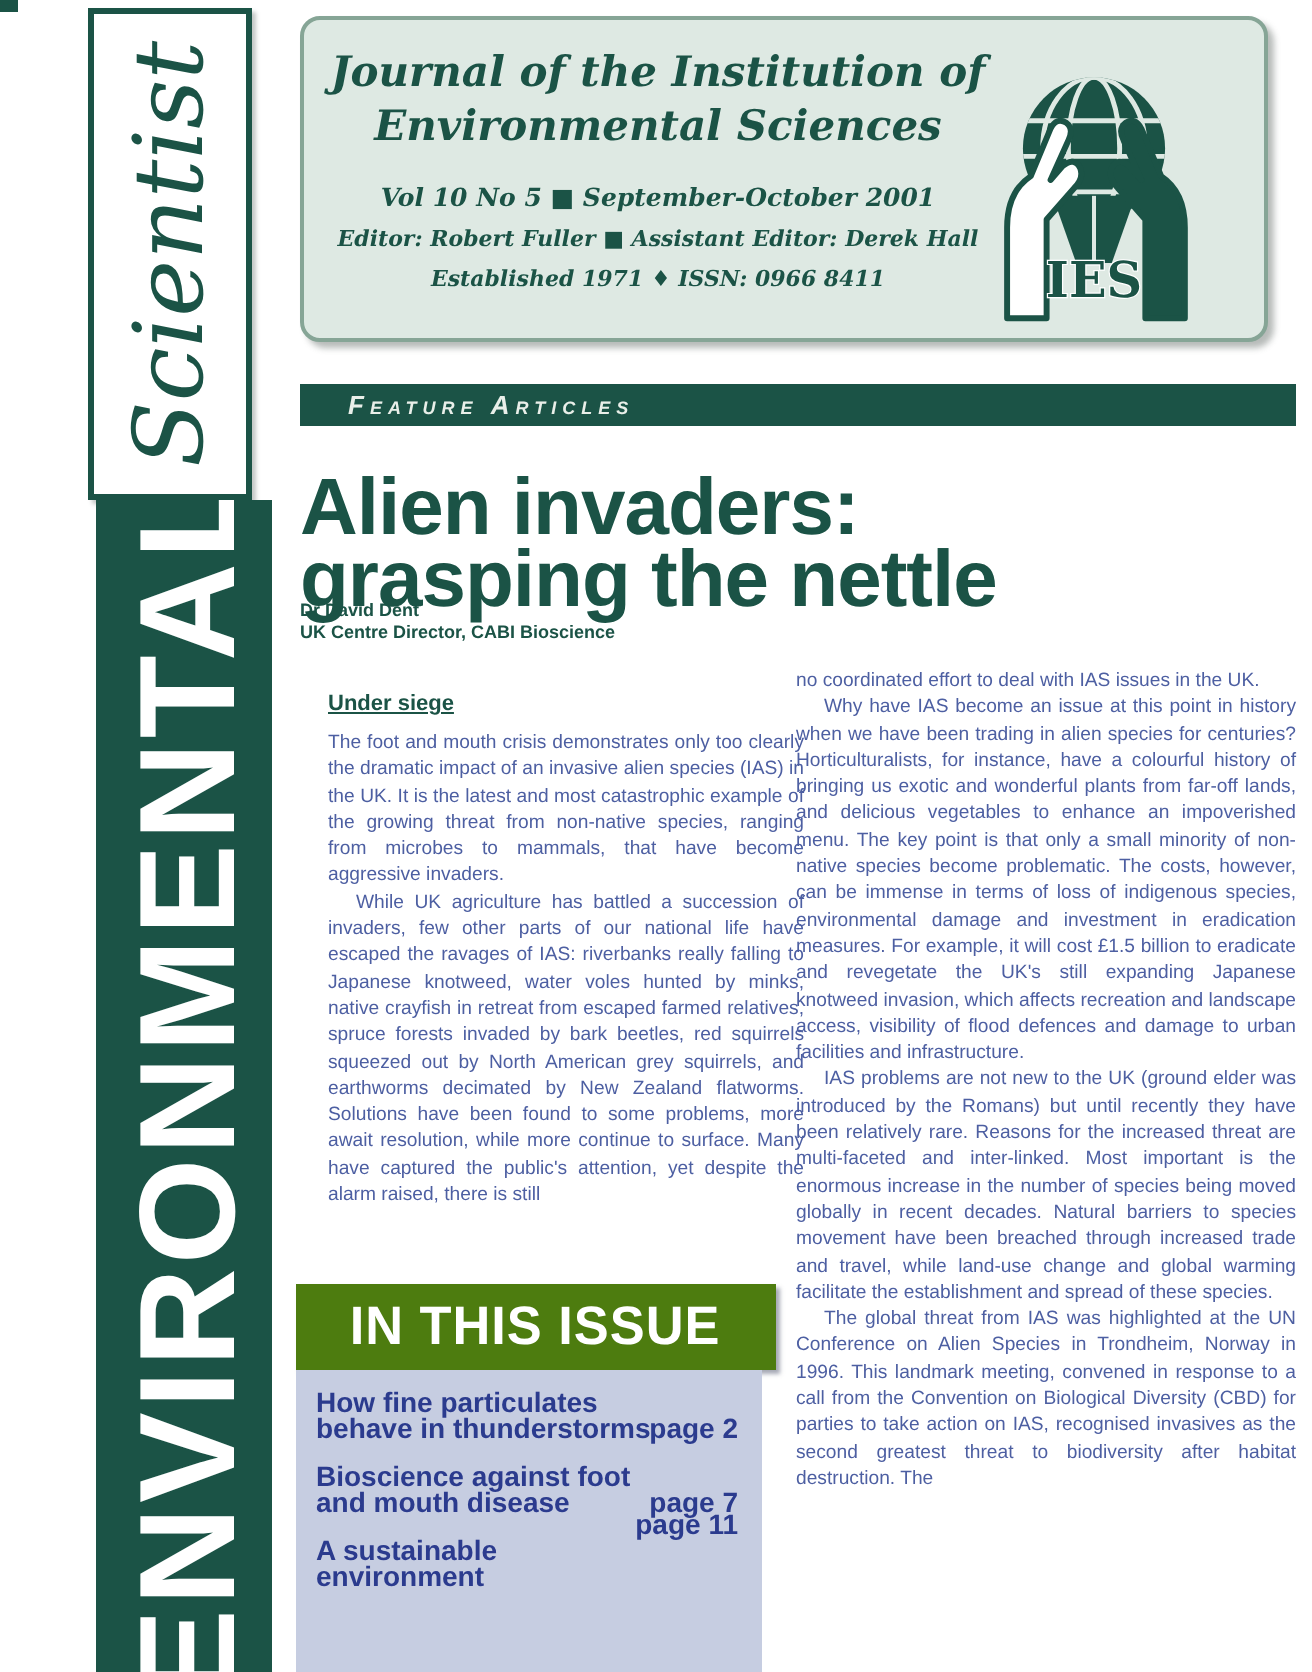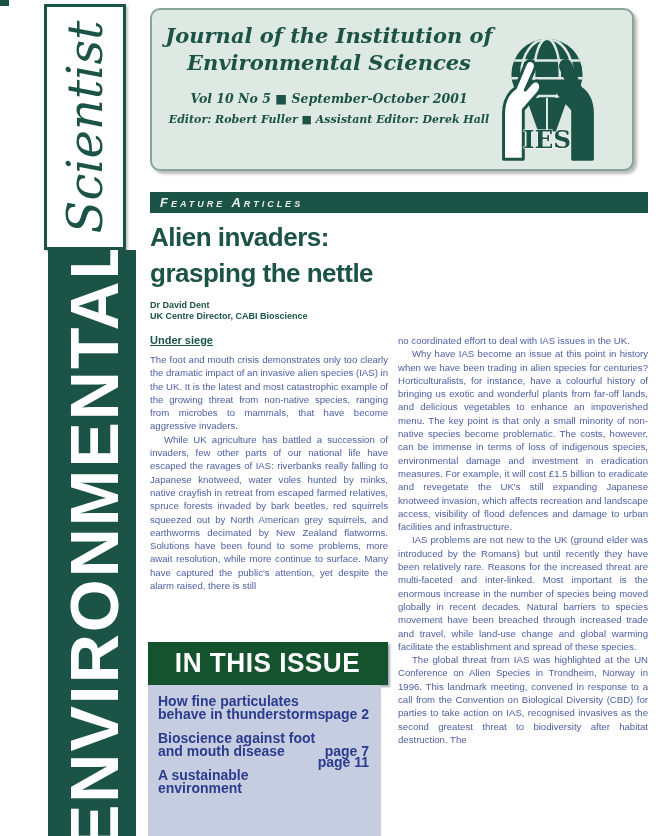--- a/index.html
+++ b/index.html
@@ -28,41 +28,41 @@
   .ht-title{font-size:21px;line-height:27px;}
   .ht-meta{margin-top:15px;}
   .ht-meta div{margin-bottom:7px;}
   .ht-vol{font-size:12.5px;}
   .ht-ed{font-size:11px;}
   .ht-issn{font-size:11px;}
   .logo{position:absolute;right:6px;top:8px;width:158px;height:148px;}
 
   
   .banner{position:absolute;left:150px;top:192px;width:498px;height:21px;background:#1b5346;
-          box-sizing:border-box;display:flex;align-items:center;padding-left:10px;}
+          box-sizing:border-box;display:flex;align-items:center;padding-left:24px;}
   .banner span{color:#e9efe9;font-style:italic;font-weight:bold;font-variant:small-caps;
                letter-spacing:3px;font-size:13px;}
 
   
-  .article-title{position:absolute;left:150px;top:219px;color:#1b5346;font-weight:800;
-                 font-size:26px;line-height:36px;letter-spacing:-0.5px;}
+  .article-title{position:absolute;left:150px;top:236px;color:#1b5346;font-weight:800;
+                 font-size:40px;line-height:36px;letter-spacing:-0.5px;}
   .author-block{position:absolute;left:150px;top:300px;color:#1b5346;font-weight:bold;
                 font-size:9px;line-height:11px;}
 
   
   .col{position:absolute;top:334px;}
-  .col1{left:150px;width:238px;}
+  .col1{left:164px;width:238px;margin-top:12px;}
   .col2{left:398px;width:250px;}
   .subhead{font-size:11px;font-weight:bold;color:#1b5346;text-decoration:underline;margin:0 0 7px 0;}
   .col p{margin:0;font-size:9.6px;line-height:13.3px;text-align:justify;color:#4d5fa2;}
   .col p + p{text-indent:14px;}
 
   
   .iti{position:absolute;left:148px;top:642px;width:242px;}
-  .iti-header{width:240px;height:43px;background:#14532d;display:flex;align-items:center;
+  .iti-header{width:240px;height:43px;background:#4d7c0f;display:flex;align-items:center;
               justify-content:center;box-shadow:2px 2px 2px rgba(80,85,110,.5);}
   .iti-header span{color:#fff;font-weight:800;font-size:27px;letter-spacing:.5px;
                    transform:scaleX(.97);white-space:nowrap;}
   .iti-body{width:233px;background:#c6cde1;padding:10px 10px 30px 10px;box-sizing:border-box;}
   .iti-item{position:relative;margin-bottom:11px;font-weight:bold;font-size:14px;line-height:13px;color:#2b3b8e;}
   .iti-item .t{display:block;width:168px;}
   .iti-item .p{position:absolute;right:2px;bottom:0;}
 </style>
 </head>
 <body>
@@ -78,20 +78,21 @@
     <div class="env-text">ENVIRONMENTAL</div>
   </div>
 
   <div class="header-box">
     <div class="header-text">
       <div class="ht-title">Journal of the Institution of</div>
       <div class="ht-title">Environmental Sciences</div>
       <div class="ht-meta">
         <div class="ht-vol">Vol 10 No 5 ■ September-October 2001</div>
         <div class="ht-ed">Editor: Robert Fuller ■ Assistant Editor: Derek Hall</div>
+        <div class="ht-issn">Established 1971 ♦ ISSN: 0966 8411</div>
       </div>
     </div>
     <svg class="logo" viewBox="0 0 160 148">
       <defs>
           <clipPath id="gclip">
             <circle cx="80" cy="56" r="36"></circle>
           </clipPath>
         </defs>
       <circle cx="80" cy="56" r="36" fill="#1b5346"></circle>
       <g clip-path="url(#gclip)" stroke="#dee9e3" stroke-width="2.5" fill="none">

